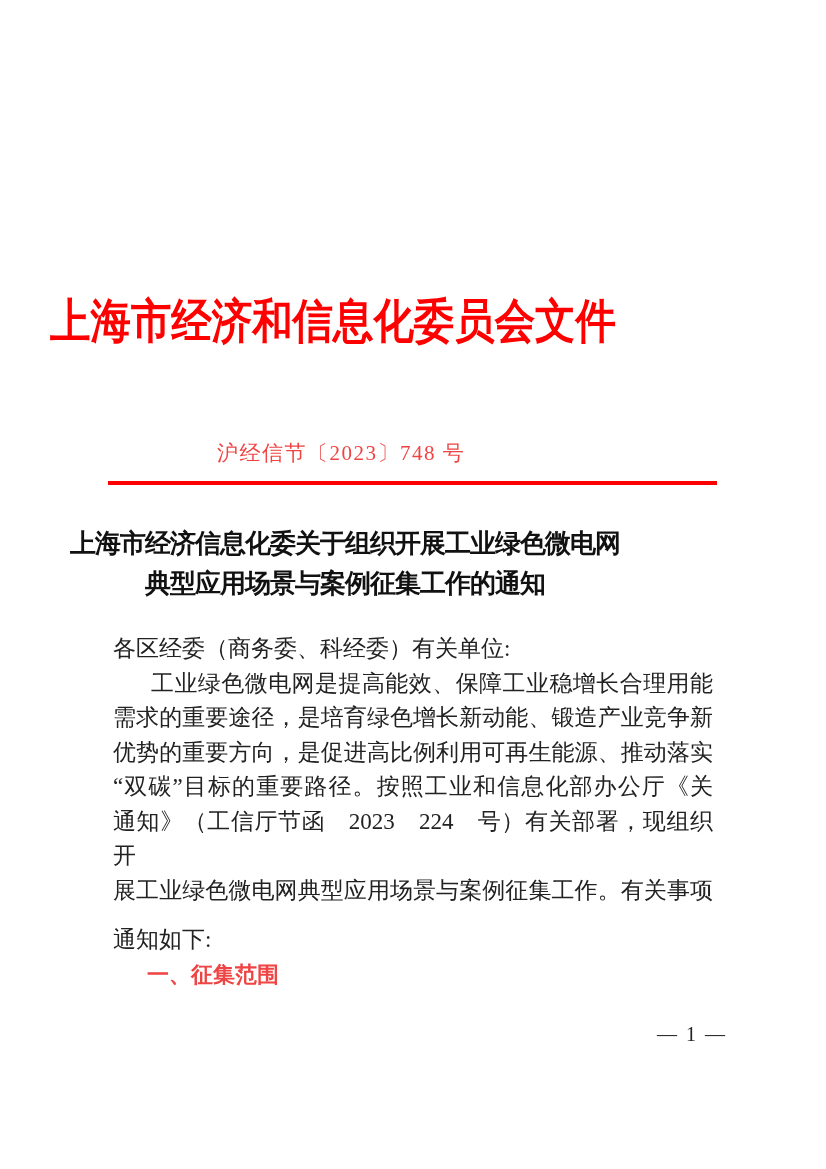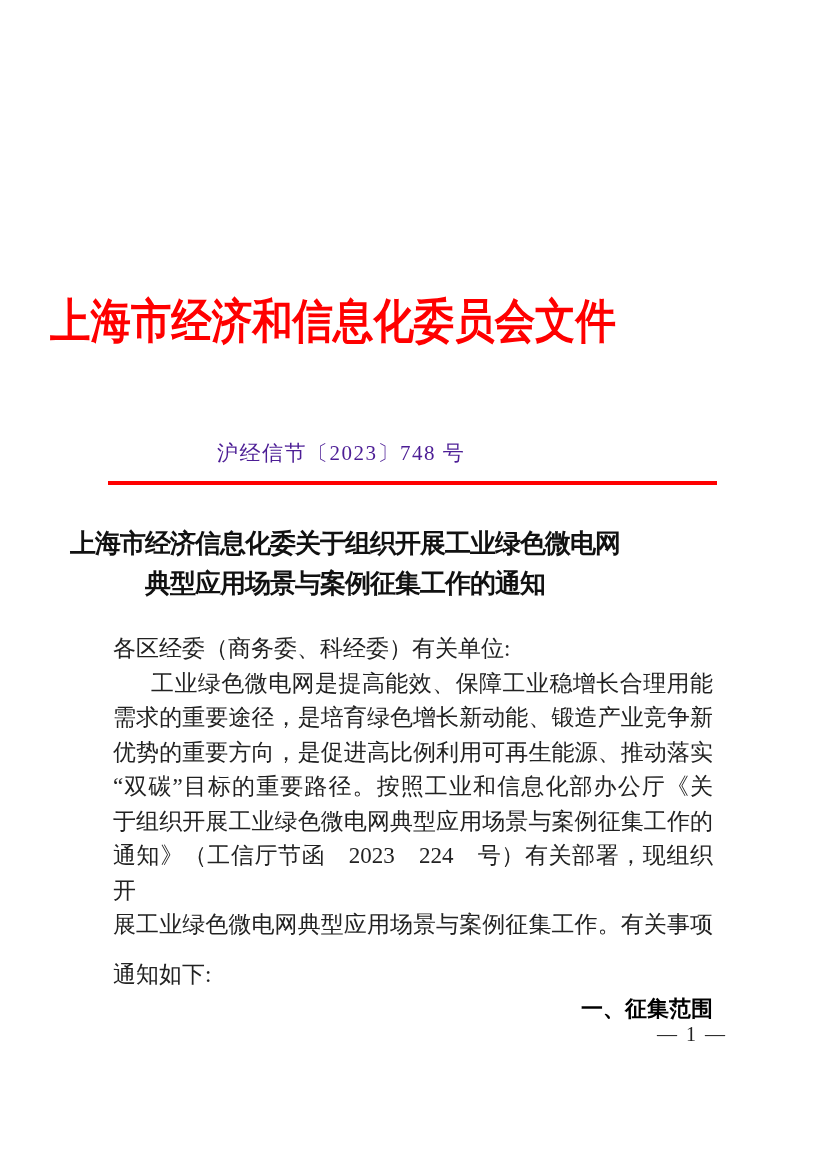--- a/index.html
+++ b/index.html
@@ -32,21 +32,21 @@
   }
 
   
   .doc-number {
     position: absolute;
     top: 438px; left: 0; width: 682px;
     text-align: center;
     font-size: 21px;
     line-height: 30px;
     letter-spacing: 1.5px;
-    color: #4c1d95;
+    color: #ef4444;
   }
 
   
   .red-divider {
     position: absolute;
     top: 481px; left: 108px;
     width: 609px; height: 4px;
     background: #ff0000;
   }
 
@@ -75,22 +75,21 @@
     text-align: justify;
     text-align-last: justify;
   }
   .body-line.indent { text-indent: 38px; }
   .body-line.no-just { text-align-last: left; margin-top: 15px; }
   .section-heading {
     font-family: "Liberation Sans", "DejaVu Sans", sans-serif;
     font-weight: bold;
     font-size: 22px;
     text-indent: 34px;
-    color: #000000;
-    text-align: right;
+    color: #ef4444;
   }
 
   
   .page-number {
     position: absolute;
     top: 1023px; right: 99px;
     font-size: 20px;
     letter-spacing: 2px;
     color: #222222;
   }
@@ -112,21 +111,20 @@
     <div class="doc-title-line">上海市经济信息化委关于组织开展工业绿色微电网</div>
     <div class="doc-title-line">典型应用场景与案例征集工作的通知</div>
   </div>
 
   <div class="body-block">
     <div class="salutation">各区经委（商务委、科经委）有关单位:</div>
     <div class="body-line indent">工业绿色微电网是提高能效、保障工业稳增长合理用能</div>
     <div class="body-line">需求的重要途径，是培育绿色增长新动能、锻造产业竞争新</div>
     <div class="body-line">优势的重要方向，是促进高比例利用可再生能源、推动落实</div>
     <div class="body-line">“双碳”目标的重要路径。按照工业和信息化部办公厅《关</div>
-    <div class="body-line">于组织开展工业绿色微电网典型应用场景与案例征集工作的</div>
     <div class="body-line">通知》（工信厅节函　2023　224　号）有关部署，现组织开</div>
     <div class="body-line">展工业绿色微电网典型应用场景与案例征集工作。有关事项</div>
     <div class="body-line no-just">通知如下:</div>
     <div class="section-heading">一、征集范围</div>
   </div>
 
   <div class="page-number">— 1 —</div>
 
 </div>
 

